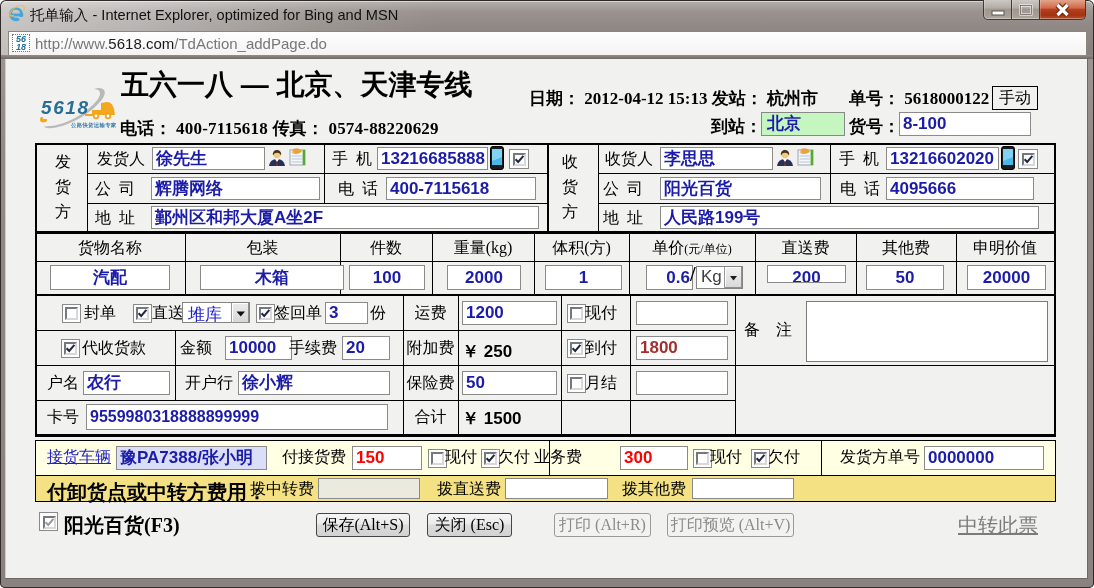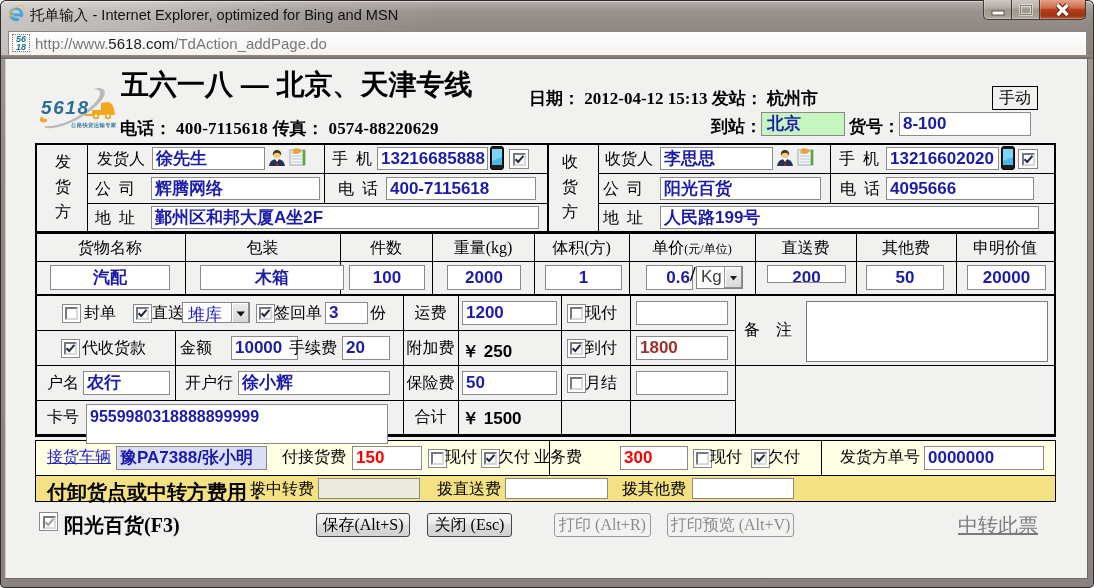--- a/index.html
+++ b/index.html
@@ -84,20 +84,21 @@
     </g>
     <circle cx="58" cy="31" r="1.4" fill="#fff"></circle>
     <circle cx="70" cy="31" r="1.4" fill="#fff"></circle>
     <g transform="translate(33,42) scale(0.60)">
         <text x="0" y="0" font-family="Liberation Sans,sans-serif" font-size="9" font-weight="bold" fill="#3a7aa8" style="letter-spacing:0.5px">公路快货运输专家</text>
       </g>
   </svg>
   <div style="position:absolute;left:121px;top:66px;font-family:Liberation Sans, sans-serif;font-size:28px;font-weight:bold;white-space:pre">五六一八 — 北京、天津专线</div>
   <div class="hdr" style="left:120px;top:117px;font-size:17px;letter-spacing:.2px">电话： 400-7115618 传真： 0574-88220629</div>
   <div class="hdr" style="left:529px;top:87px">日期： 2012-04-12 15:13 发站： 杭州市</div>
+  <div class="hdr" style="left:849px;top:87px">单号： 5618000122</div>
   <div style="position:absolute;left:992px;top:86px;width:44px;height:22px;border:1px solid #000;font-family:'Liberation Serif',serif;font-size:16px;text-align:center;line-height:22px">手动</div>
   <div class="hdr" style="left:711px;top:115px">到站：</div>
   <div class="inp" style="left:761px;top:112px;width:84px;height:24px;line-height:22px;background:#c5f6c0;border-color:#888;padding-left:5px">北京</div>
   <div class="hdr" style="left:849px;top:115px">货号：</div>
   <div class="inp" style="left:899px;top:112px;width:132px;height:24px;line-height:22px">8-100</div>
 
   <div id="lines">
   <div class="hl" style="left:35px;top:143px;width:1021px;height:2px"></div>
   <div class="hl" style="left:87px;top:173px;width:460px;height:1px"></div>
   <div class="hl" style="left:598px;top:173px;width:456px;height:1px"></div>
@@ -280,21 +281,21 @@
   <div class="inp" style="left:636px;top:301px;width:92px;height:24px;line-height:22px"></div>
   <div class="lbl" style="left:744px;top:320px">备　注</div>
   <div style="position:absolute;left:806px;top:301px;width:240px;height:59px;background:#fff;border:1px solid #7b7b7b"></div>
   <div class="cbx" style="left:61px;top:339px">
         <svg width="13" height="13" viewBox="0 0 13 13">
           <path d="M2.6 6.2 L5.2 9 L10.4 2.8" stroke="#1f2640" stroke-width="2" fill="none"></path>
         </svg>
       </div>
   <div class="lbl" style="left:82px;top:338px">代收货款</div>
   <div class="lbl" style="left:180px;top:338px">金额</div>
-  <div class="inp" style="left:231px;top:336px;width:67px;height:24px;line-height:22px">10000</div>
+  <div class="inp" style="left:225px;top:336px;width:67px;height:24px;line-height:22px">10000</div>
   <div class="lbl" style="left:289px;top:338px">手续费</div>
   <div class="inp" style="left:342px;top:336px;width:48px;height:24px;line-height:22px">20</div>
   <div class="lbl ctr" style="left:403px;top:338px;width:55px">附加费</div>
   <div style="position:absolute;left:462px;top:340px;font-family:'Liberation Sans',sans-serif;font-size:17px;font-weight:bold">￥ 250</div>
   <div class="cbx" style="left:567px;top:339px">
         <svg width="13" height="13" viewBox="0 0 13 13">
           <path d="M2.6 6.2 L5.2 9 L10.4 2.8" stroke="#1f2640" stroke-width="2" fill="none"></path>
         </svg>
       </div>
   <div class="lbl" style="left:585px;top:338px">到付</div>
@@ -302,21 +303,21 @@
   <div class="lbl" style="left:47px;top:373px">户名</div>
   <div class="inp" style="left:83px;top:371px;width:87px;height:24px;line-height:22px">农行</div>
   <div class="lbl" style="left:185px;top:373px">开户行</div>
   <div class="inp" style="left:238px;top:371px;width:152px;height:24px;line-height:22px">徐小辉</div>
   <div class="lbl ctr" style="left:403px;top:373px;width:55px">保险费</div>
   <div class="inp" style="left:462px;top:371px;width:95px;height:24px;line-height:22px">50</div>
   <div class="cbx" style="left:567px;top:374px"></div>
   <div class="lbl" style="left:585px;top:373px">月结</div>
   <div class="inp" style="left:636px;top:371px;width:92px;height:24px;line-height:22px"></div>
   <div class="lbl" style="left:47px;top:407px">卡号</div>
-  <div class="inp" style="left:86px;top:404px;width:302px;height:40px;line-height:24px;font-size:16px">9559980318888899999</div>
+  <div class="inp" style="left:86px;top:404px;width:302px;height:26px;line-height:24px;font-size:16px">9559980318888899999</div>
   <div class="lbl ctr" style="left:403px;top:407px;width:55px">合计</div>
   <div style="position:absolute;left:462px;top:407px;font-family:'Liberation Sans',sans-serif;font-size:17px;font-weight:bold">￥ 1500</div>
   </div>
 
   <div id="secD">
   <div class="lbl" style="left:47px;top:447px;color:#2222cc;text-decoration:underline">接货车辆</div>
   <div class="inp" style="left:116px;top:446px;width:151px;height:24px;line-height:22px;background:#dadef6;border-color:#8a8a8a">豫PA7388/张小明</div>
   <div class="lbl" style="left:282px;top:447px">付接货费</div>
   <div class="inp" style="left:352px;top:446px;width:70px;height:24px;line-height:22px;color:#f00">150</div>
   <div class="cbx" style="left:428px;top:449px"></div>

